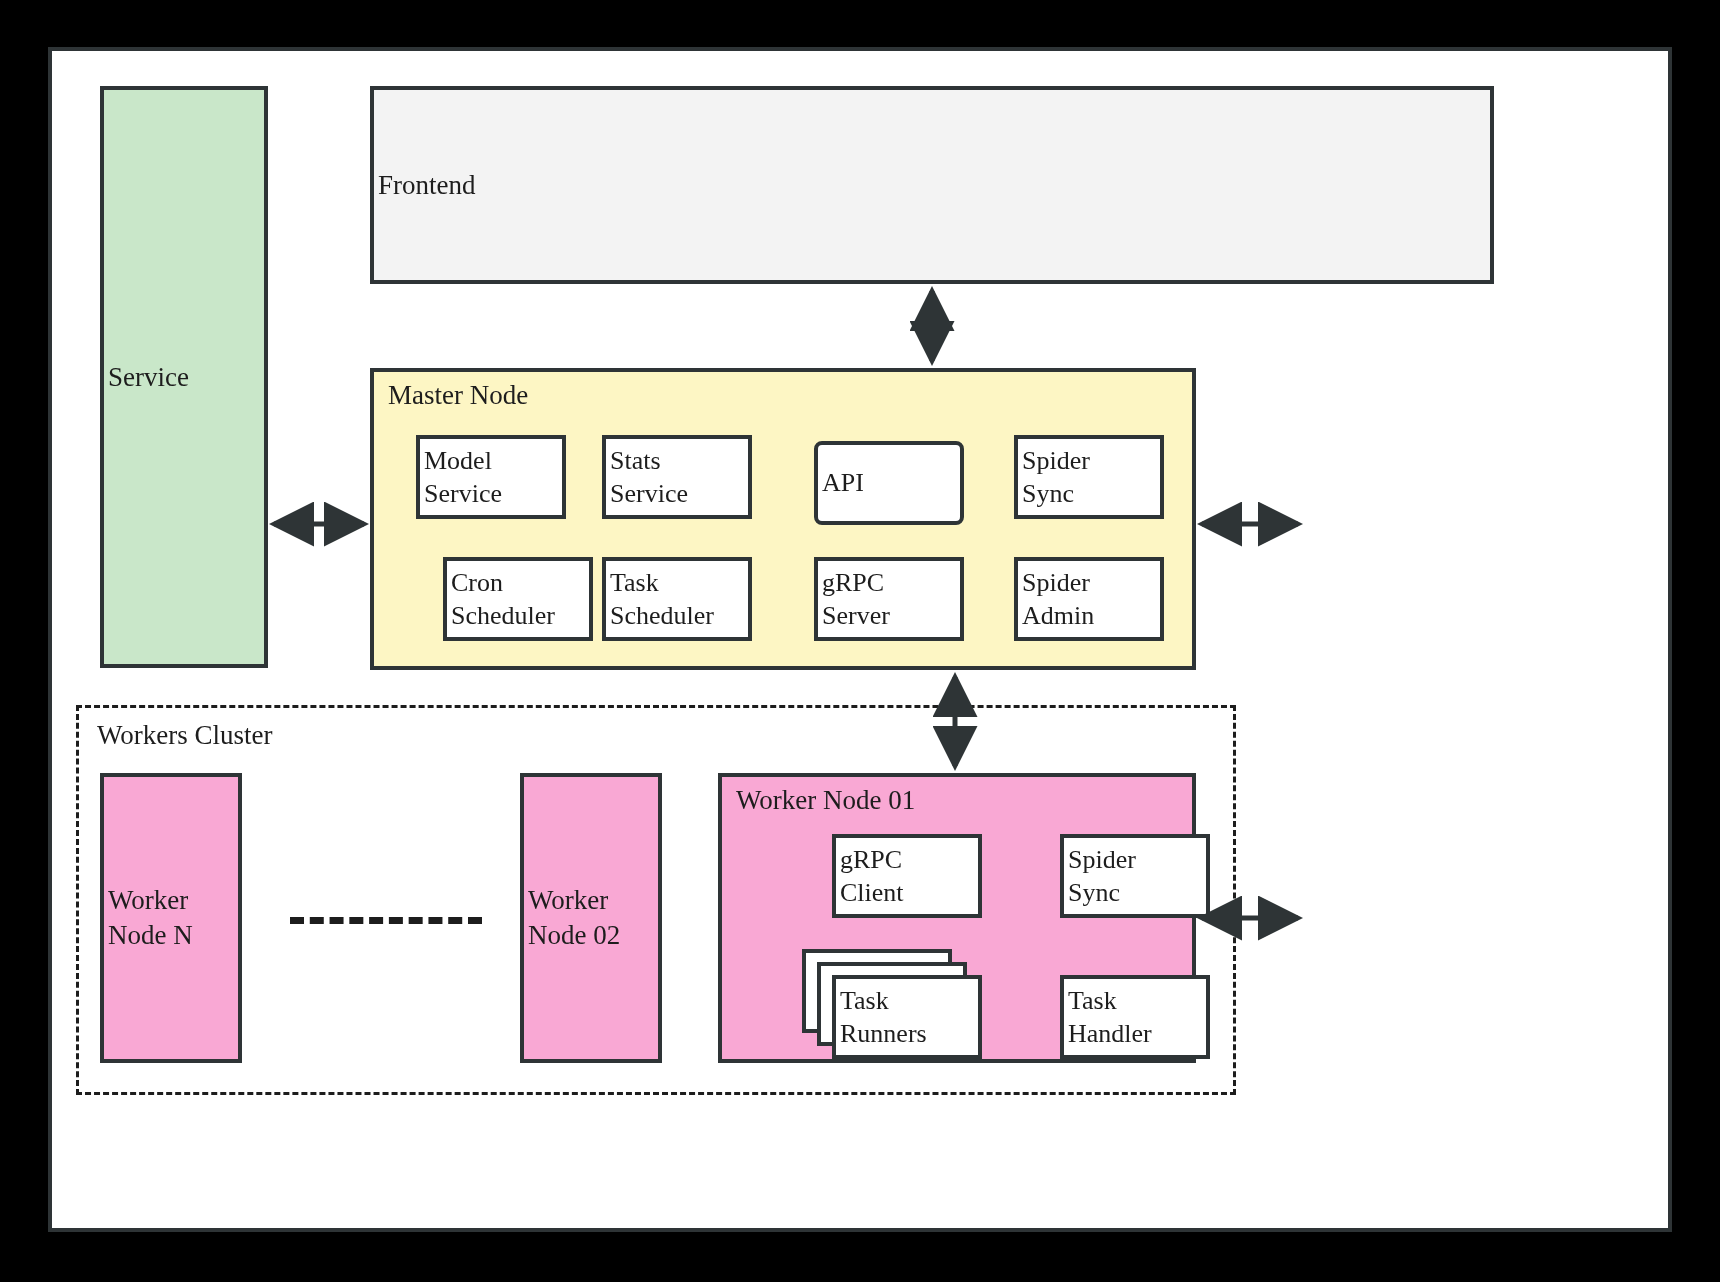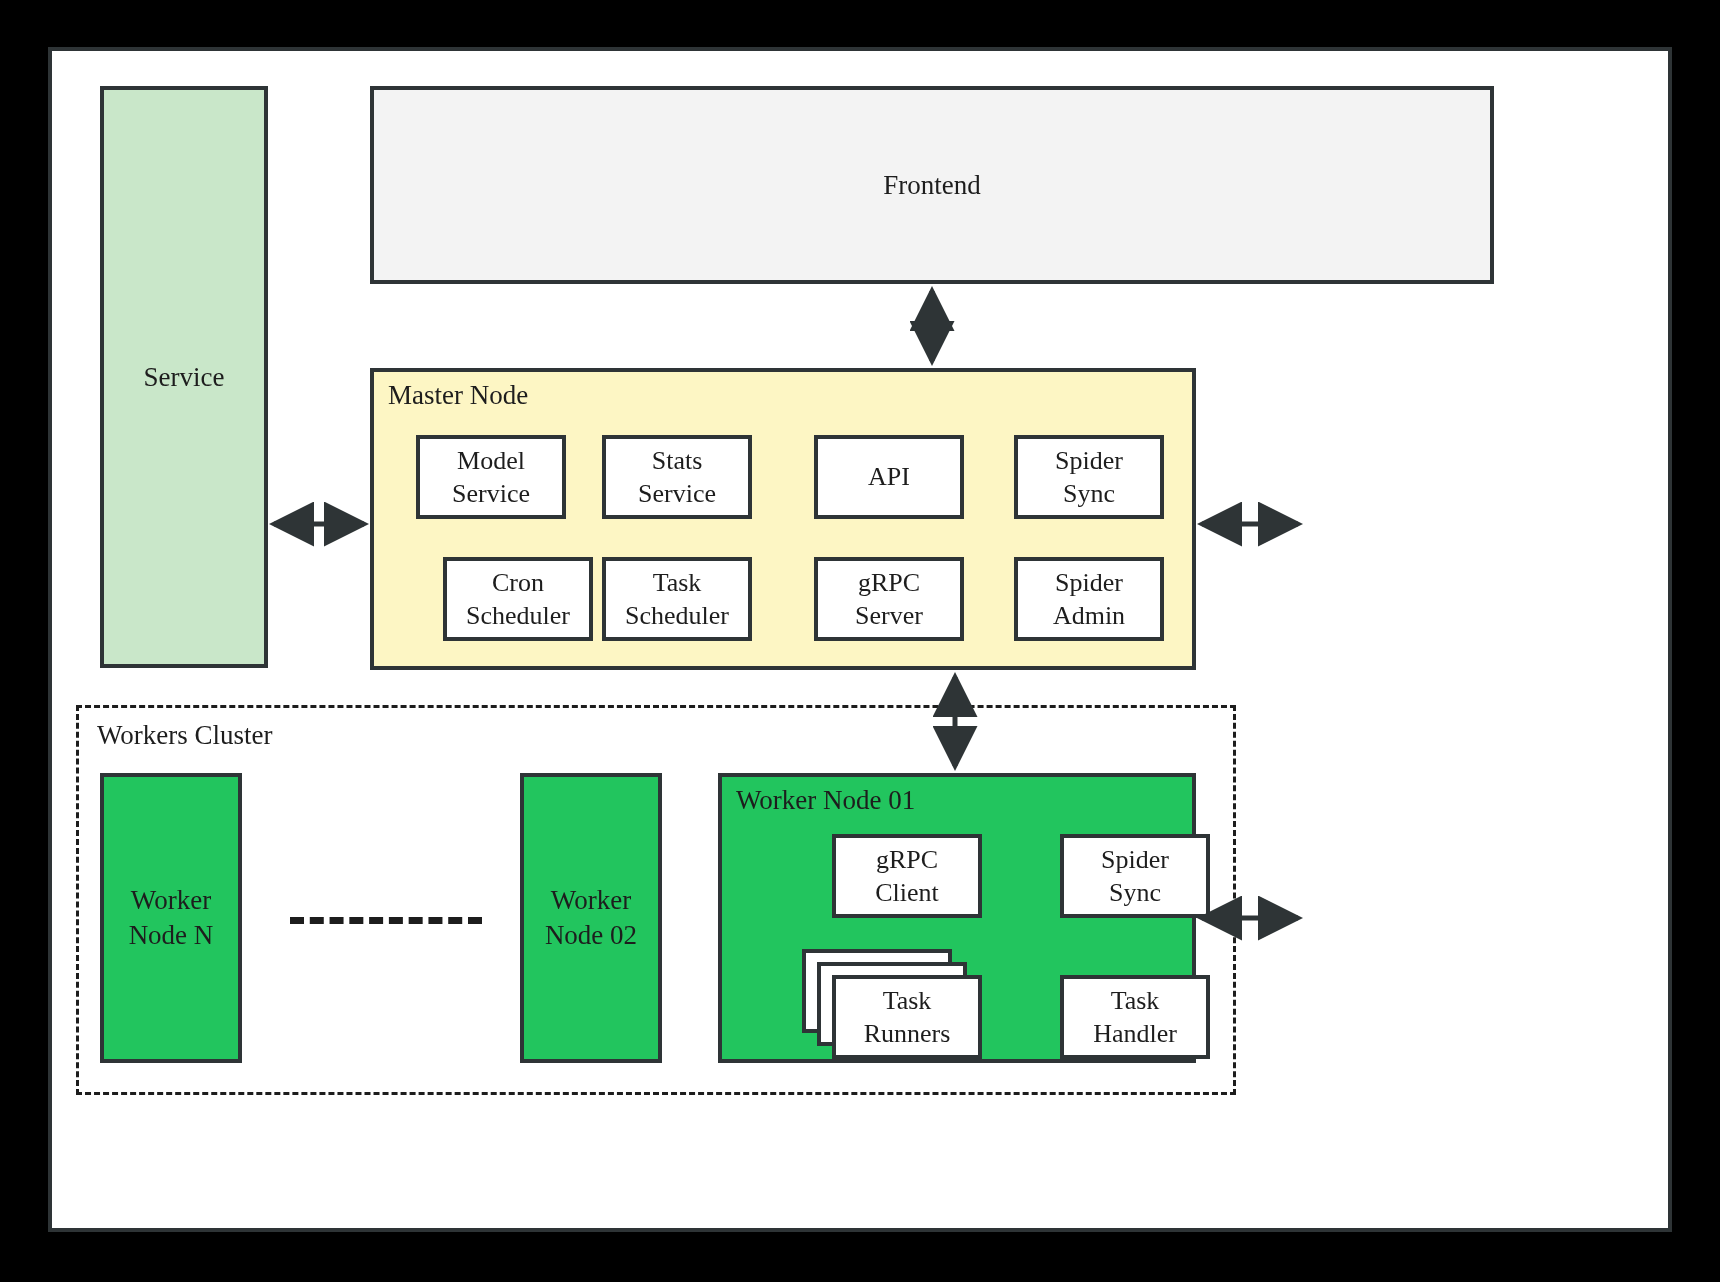--- a/index.html
+++ b/index.html
@@ -51,31 +51,31 @@
     line-height: 1.15;
   }
 
   
   .center-text {
     position: absolute;
     left: 0;
     right: 0;
     top: 50%;
     transform: translateY(-50%);
-    text-align: center;
+    text-align: left;
     font-size: 27px;
     color: #1d1d1d;
     line-height: 1.28;
     padding: 0 4px;
     box-sizing: border-box;
   }
 
   .fill-green  { background: #c9e7c9; }
   .fill-yellow { background: #fdf6c4; }
-  .fill-cyan   { background: #22c55e; }
+  .fill-cyan   { background: #f9a8d4; }
   .fill-orange { background: #fcddb2; }
   .fill-gray   { background: #f3f3f3; }
 
   .dashed-box {
     position: absolute;
     box-sizing: border-box;
     border: 3px dashed #1d1d1d;
     background: transparent;
   }
 
@@ -134,21 +134,21 @@
           <span>Model</span><br>
           <span>Service</span>
         </div>
       </div>
       <div class="sub-box" style="left:228px; top:63px; width:150px; height:84px;">
         <div class="center-text" style="font-size:26px;">
           <span>Stats</span><br>
           <span>Service</span>
         </div>
       </div>
-      <div class="sub-box" style="left:440px; top:63px; width:150px; height:84px;">
+      <div class="sub-box" style="left:440px; top:69px; width:150px; height:84px;border-radius:8px;">
         <div class="center-text" style="font-size:26px;">
           <span>API</span>
         </div>
       </div>
       <div class="sub-box" style="left:640px; top:63px; width:150px; height:84px;">
         <div class="center-text" style="font-size:26px;">
           <span>Spider</span><br>
           <span>Sync</span>
         </div>
       </div>

